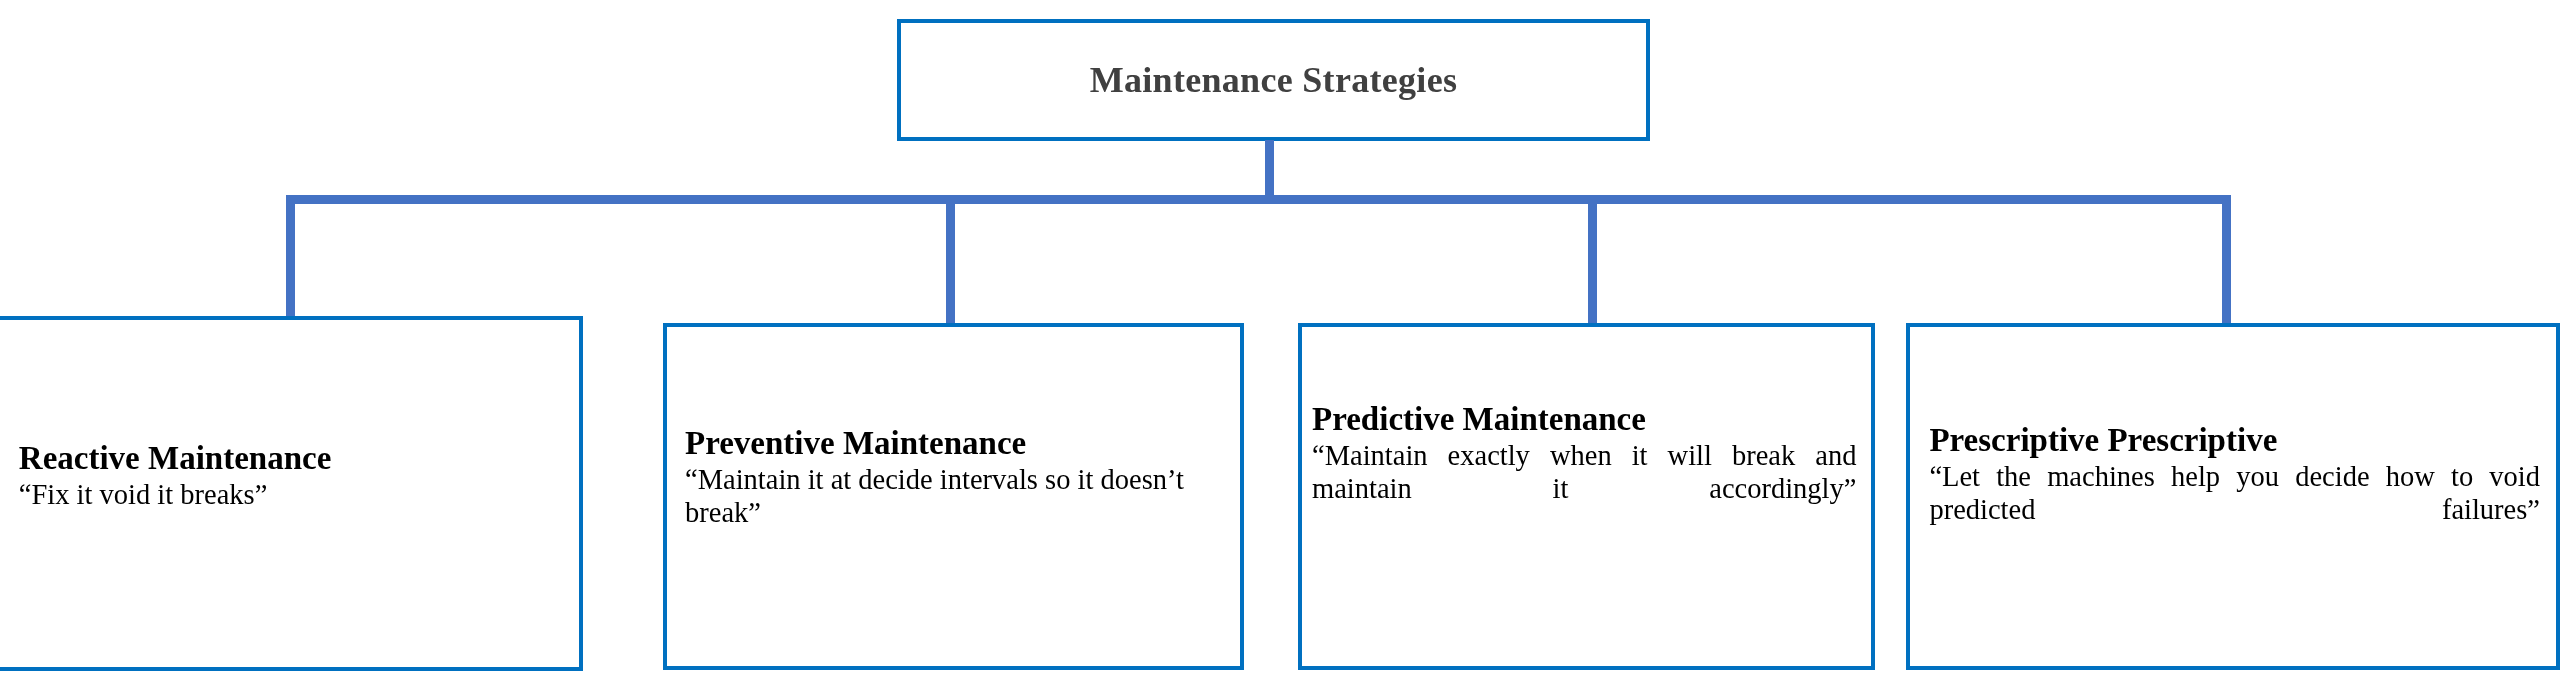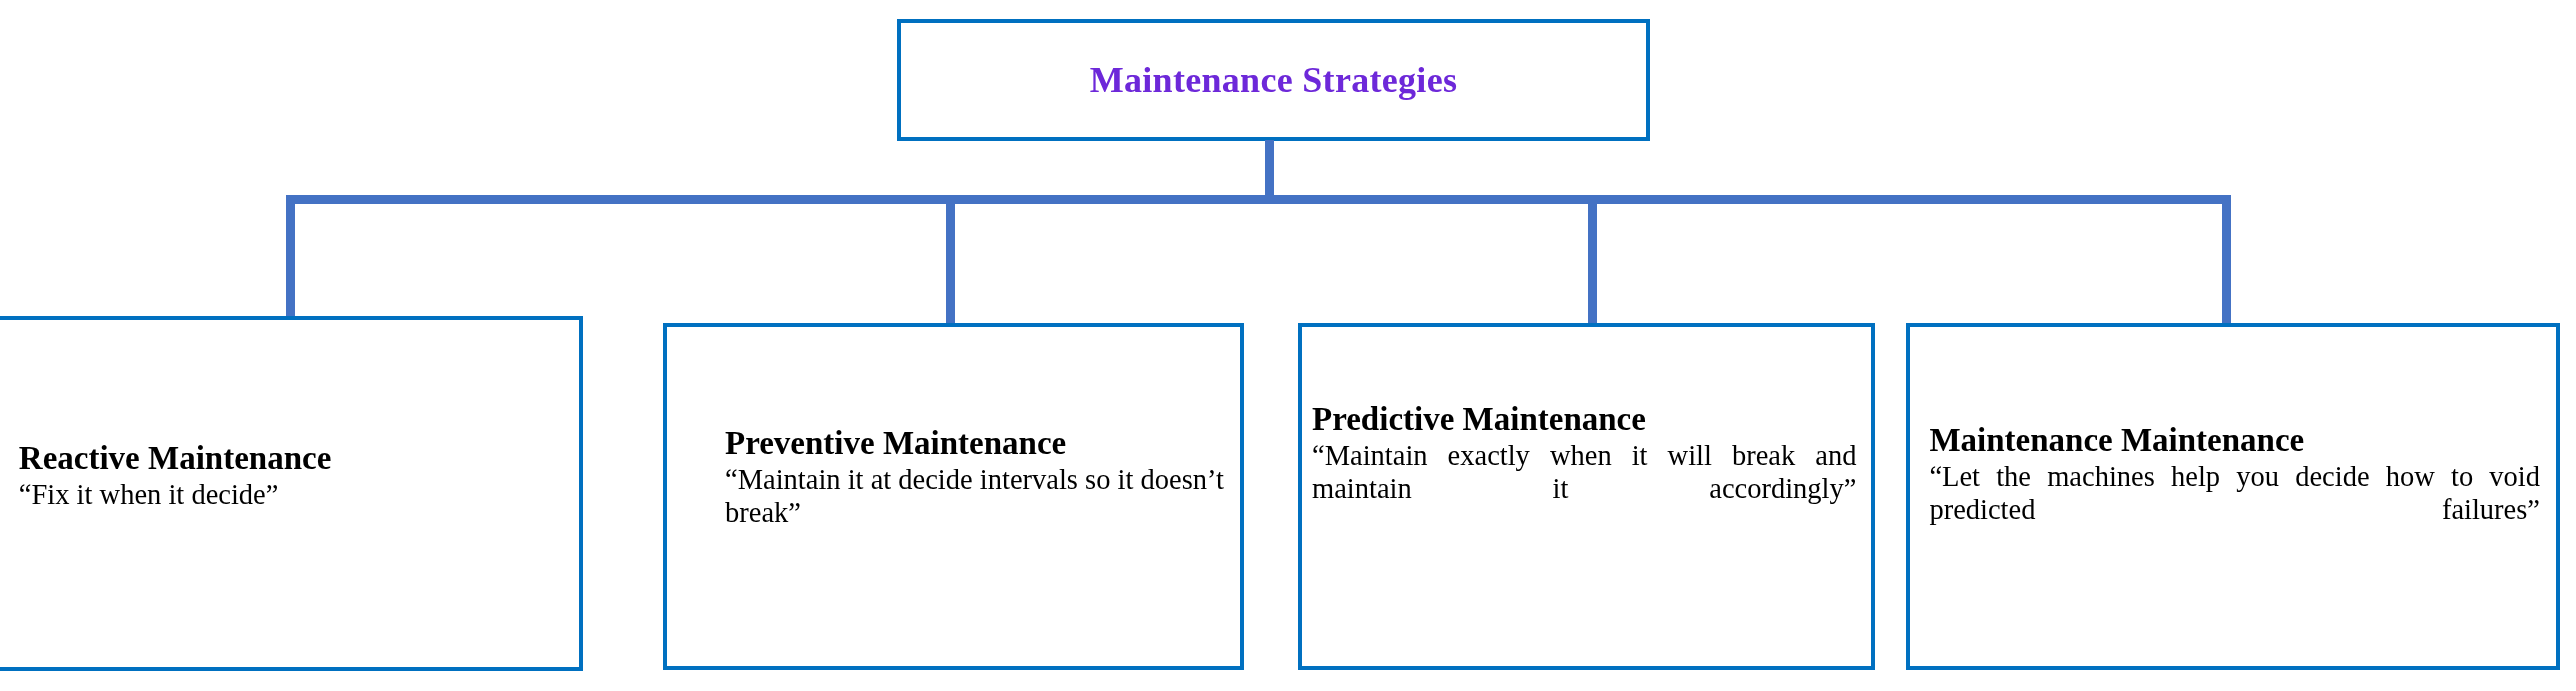--- a/index.html
+++ b/index.html
@@ -33,21 +33,21 @@
     top: 19.4px;
     width: 753px;
     height: 122px;
     display: flex;
     align-items: center;
     justify-content: center;
   }
   .root-title {
     font-size: 36px;
     font-weight: bold;
-    color: #6d28d9;
+    color: #404040;
     letter-spacing: 0.3px;
     white-space: nowrap;
   }
 
   
   .leaf-box {
     display: block;
   }
   .leaf-inner {
     position: absolute;
@@ -93,21 +93,20 @@
   #box-preventive {
     left: 663px;
     top: 323px;
     width: 581px;
     height: 347px;
   }
   #box-preventive .leaf-inner {
     top: 99px;
     padding-left: 18px;
     padding-right: 13.4px;
-    margin-left: 40px;
   }
 
   
   #box-predictive {
     left: 1298px;
     top: 323px;
     width: 577px;
     height: 347px;
   }
   #box-predictive .leaf-inner {
@@ -183,39 +182,39 @@
   <div class="connector" id="stem-root"></div>
   <div class="connector" id="bus-horizontal"></div>
   <div class="connector" id="drop-reactive"></div>
   <div class="connector" id="drop-preventive"></div>
   <div class="connector" id="drop-predictive"></div>
   <div class="connector" id="drop-prescriptive"></div>
 
   <div class="node-box leaf-box" id="box-reactive">
     <div class="leaf-inner">
       <div class="leaf-title">Reactive Maintenance</div>
-      <div class="leaf-quote">“Fix it when it decide”</div>
+      <div class="leaf-quote">“Fix it void it breaks”</div>
     </div>
   </div>
 
   <div class="node-box leaf-box" id="box-preventive">
     <div class="leaf-inner">
       <div class="leaf-title">Preventive Maintenance</div>
       <div class="leaf-quote">“Maintain it at decide intervals so it doesn’t break”</div>
     </div>
   </div>
 
   <div class="node-box leaf-box" id="box-predictive">
     <div class="leaf-inner">
       <div class="leaf-title">Predictive Maintenance</div>
       <div class="leaf-quote justified">“Maintain exactly when it will break and maintain it accordingly”</div>
     </div>
   </div>
 
   <div class="node-box leaf-box" id="box-prescriptive">
     <div class="leaf-inner">
-      <div class="leaf-title">Maintenance Maintenance</div>
+      <div class="leaf-title">Prescriptive Prescriptive</div>
       <div class="leaf-quote justified">“Let the machines help you decide how to void predicted failures”</div>
     </div>
   </div>
 
 </div>
 
 
 </body></html>

